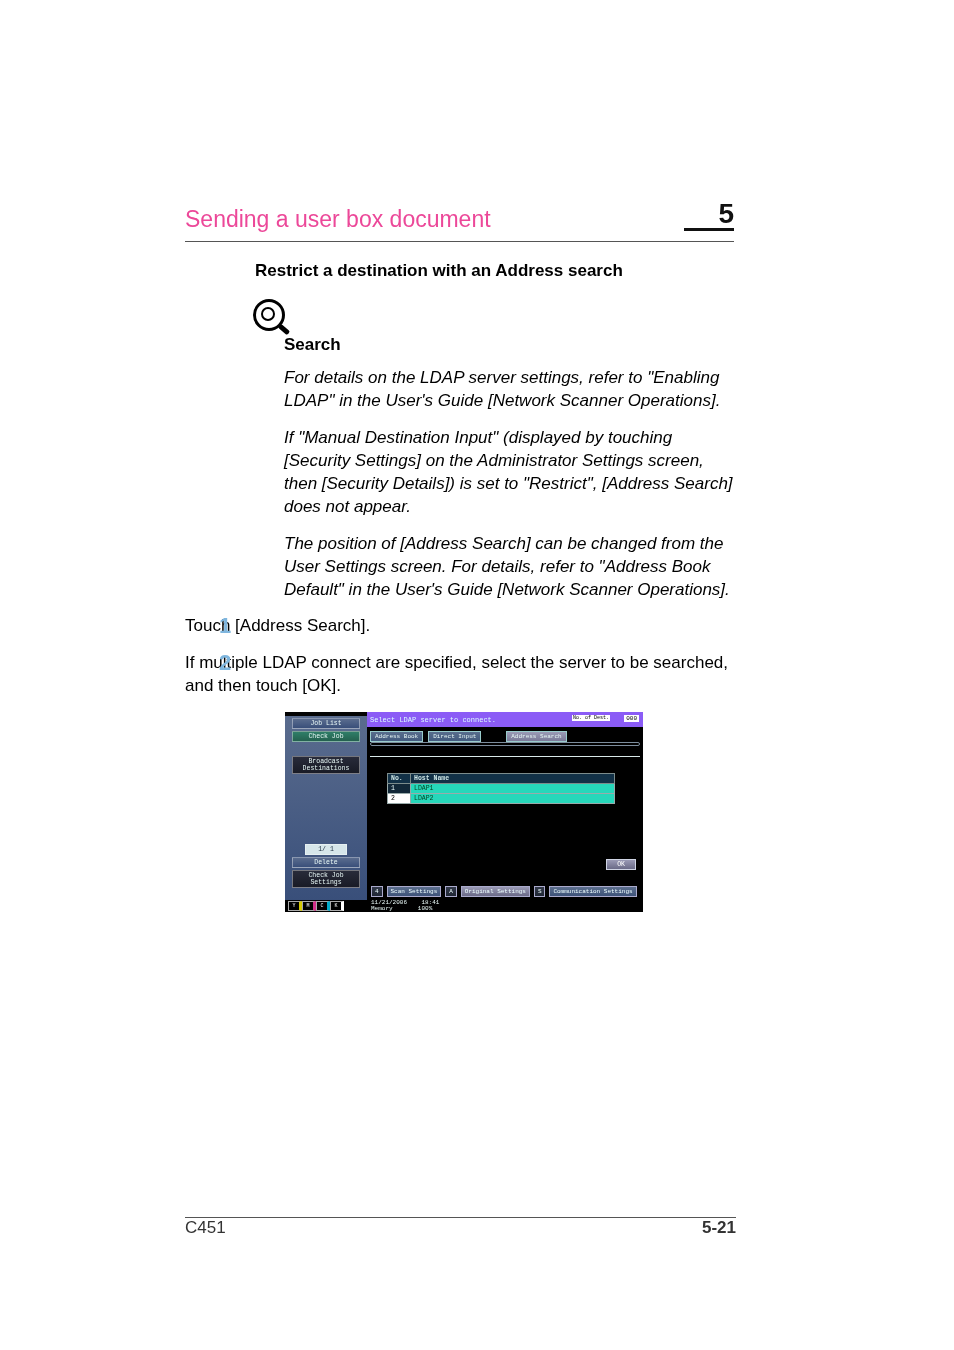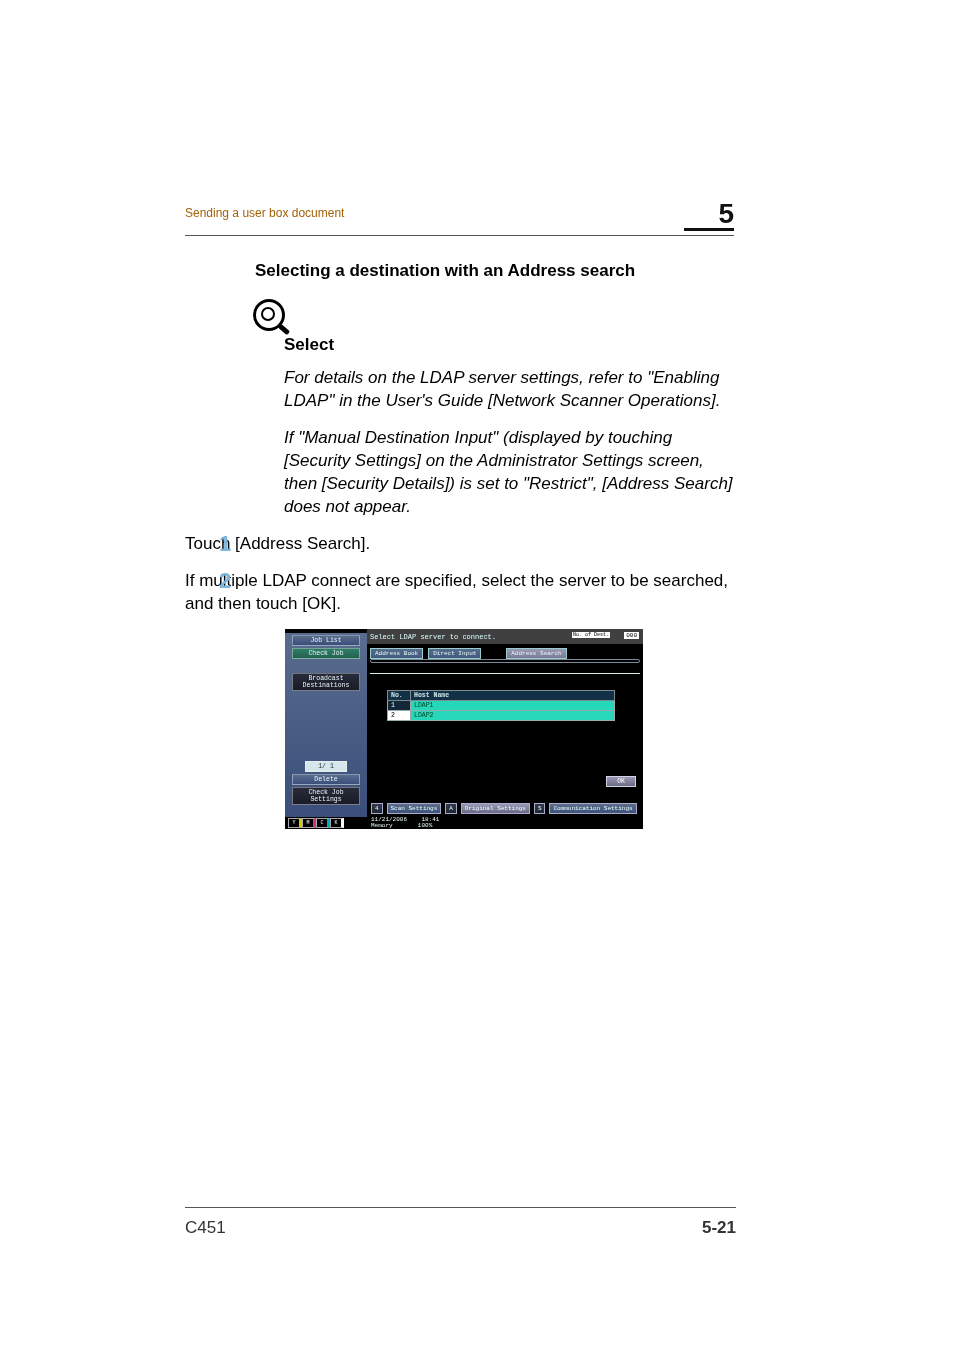--- a/index.html
+++ b/index.html
@@ -15,24 +15,24 @@
   .page {
     position: relative;
     width: 954px;
     height: 1350px;
   }
   .running-head {
     position: absolute;
     top: 206px;
     left: 185px;
     right: 220px;
-    color: #a16207;
-    font-size: 12px;
+    color: #ec4899;
+    font-size: 23px;
     border-bottom: 1px solid #555;
-    padding-bottom: 15px;
+    padding-bottom: 8px;
   }
   .chapter-number-box {
     position: absolute;
     top: 198px;
     right: 220px;
     width: 50px;
     height: 30px;
     border-bottom: 3px solid #111;
     text-align: right;
   }
@@ -127,21 +127,21 @@
     background: linear-gradient(#5a6c8e, #394f7a);
     bottom: 12px;
   }
   .fig-main {
     position: absolute;
     left: 82px; top: 0;
     right: 0; bottom: 12px;
     background: #000;
   }
   .fig-header {
-    background: #404040;
+    background: #8b5cf6;
     color: #dff;
     padding: 4px 3px 3px 3px;
     font-size: 7px;
   }
   .fig-hdrnum {
     position: absolute;
     right: 4px; top: 3px;
     background: #fff;
     color: #000;
     font-size: 6px;
@@ -281,50 +281,51 @@
     left: 86px;
     top: 0;
     line-height: 6px;
   }
   .footer {
     position: absolute;
     bottom: 112px;
     left: 185px;
     right: 218px;
     border-top: 1px solid #555;
-    padding-top: 10px;
+    padding-top: 0;
     font-size: 17px;
     color: #333;
   }
   .footer .page-num {
     float: right;
     font-weight: bold;
   }
 </style>
 </head>
 <body>
 
 <div class="page">
   <div class="running-head">Sending a user box document</div>
   <div class="chapter-number-box">
     <span>5</span>
   </div>
 
   <div class="content">
-    <div class="section-title">Selecting a destination with an Address search</div>
+    <div class="section-title">Restrict a destination with an Address search</div>
 
     <div class="detail-icon">
       <div class="circle1">
         <div class="circle2"></div>
         <div class="handle"></div>
       </div>
     </div>
-    <div class="detail-heading">Select</div>
+    <div class="detail-heading">Search</div>
     <p class="detail-text">For details on the LDAP server settings, refer to "Enabling LDAP" in the User's Guide [Network Scanner Operations].</p>
     <p class="detail-text">If "Manual Destination Input" (displayed by touching [Security Settings] on the Administrator Settings screen, then [Security Details]) is set to "Restrict", [Address Search] does not appear.</p>
+    <p class="detail-text">The position of [Address Search] can be changed from the User Settings screen. For details, refer to "Address Book Default" in the User's Guide [Network Scanner Operations].</p>
 
     <div class="step">
       <div class="step-num">1</div>
       <div class="step-text">Touch [Address Search].</div>
     </div>
 
     <div class="step">
       <div class="step-num">2</div>
       <div class="step-text">If multiple LDAP connect are specified, select the server to be searched, and then touch [OK].</div>
     </div>

